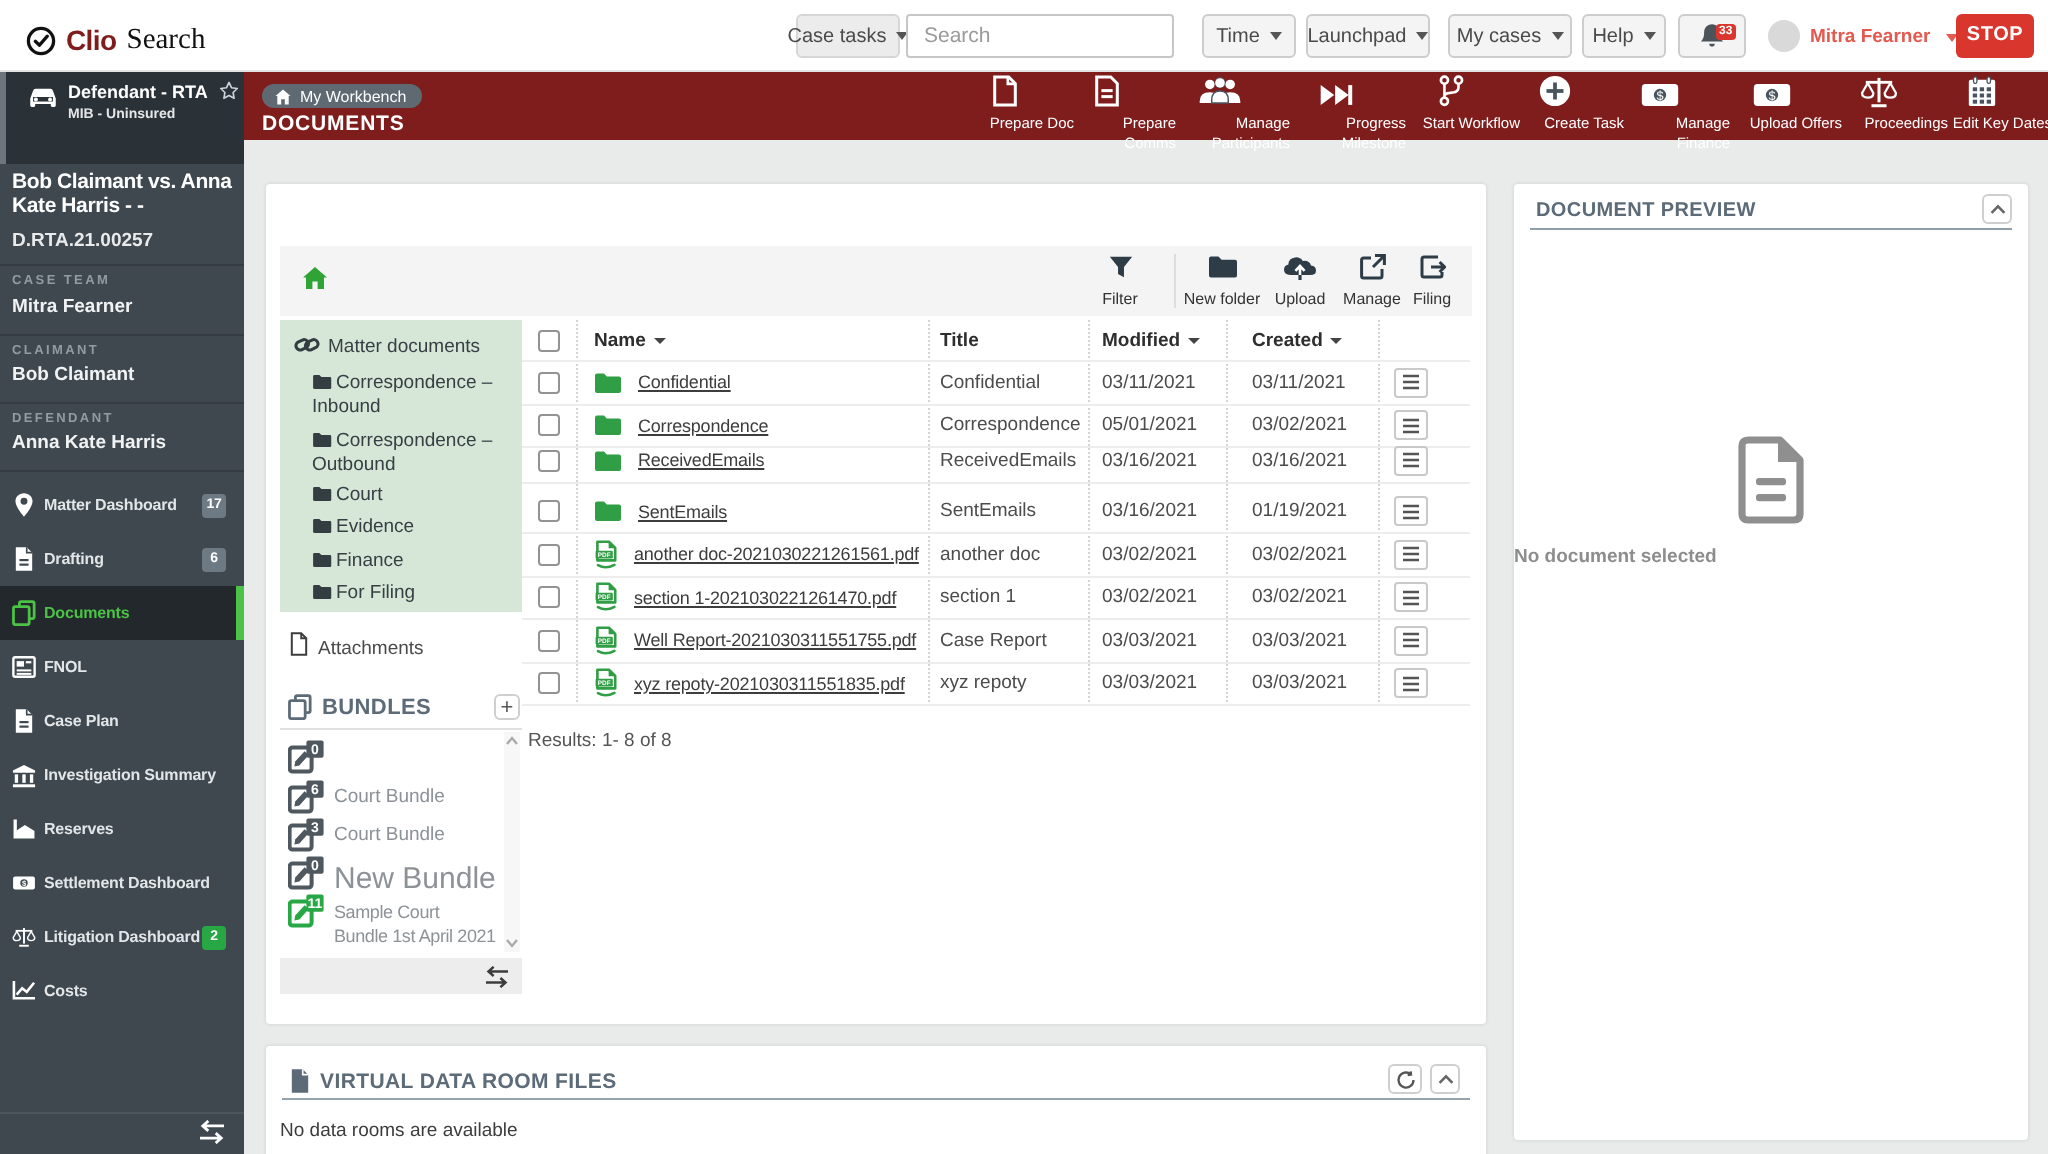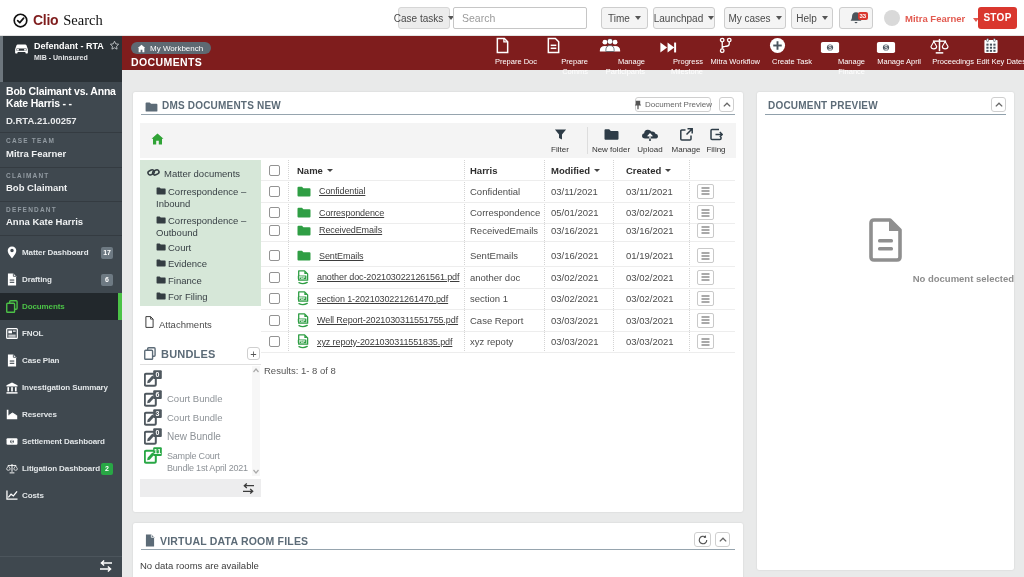--- a/index.html
+++ b/index.html
@@ -150,21 +150,21 @@
   </div>
   <div class="action" style="left:690px;">
     <div class="ic">
         <svg width="15" height="17" viewBox="0 0 16 18">
           <circle cx="4.5" cy="3.2" r="1.9" fill="none" stroke="#fff" stroke-width="1.4"></circle>
           <circle cx="12" cy="3.2" r="1.9" fill="none" stroke="#fff" stroke-width="1.4"></circle>
           <circle cx="4.5" cy="14.5" r="1.9" fill="none" stroke="#fff" stroke-width="1.4"></circle>
           <path d="M4.5 5.2 L4.5 12.5 M12 5.2 L12 7 Q12 9.5 9 9.8 L7.5 10 Q4.5 10.3 4.5 12" fill="none" stroke="#fff" stroke-width="1.4"></path>
         </svg>
       </div>
-    <div class="lb">Mitra Workflow</div>
+    <div class="lb">Start Workflow</div>
   </div>
   <div class="action" style="left:742px;">
     <div class="ic">
         <svg width="17" height="17" viewBox="0 0 18 18">
           <circle cx="9" cy="9" r="8" fill="#fff"></circle>
           <rect x="8" y="4.5" width="2" height="9" fill="#49545e"></rect>
           <rect x="4.5" y="8" width="9" height="2" fill="#49545e"></rect>
         </svg>
       </div>
     <div class="lb">Create Task</div>
@@ -180,21 +180,21 @@
     <div class="lb">Manage<br>Finance</div>
   </div>
   <div class="action" style="left:851px;">
     <div class="ic">
         <svg width="20" height="13" viewBox="0 0 22 14">
           <rect x="1" y="1" width="20" height="12" rx="2" fill="#fff"></rect>
           <circle cx="11" cy="7" r="3.4" fill="#49545e"></circle>
           <text x="11" y="9.6" font-size="7" fill="#fff" text-anchor="middle" font-family="Liberation Sans">$</text>
         </svg>
       </div>
-    <div class="lb">Manage April</div>
+    <div class="lb">Upload Offers</div>
   </div>
   <div class="action" style="left:904px;">
     <div class="ic">
         <svg width="19" height="16" viewBox="0 0 20 17">
           <rect x="9.2" y="1" width="1.6" height="13" fill="#fff"></rect>
           <rect x="3" y="2.6" width="14" height="1.5" fill="#fff"></rect>
           <rect x="6" y="15" width="8" height="1.6" fill="#fff"></rect>
           <path d="M1 9 L4 3.8 L7 9 Q7 11.5 4 11.5 Q1 11.5 1 9 Z" fill="none" stroke="#fff" stroke-width="1.2"></path>
           <path d="M13 9 L16 3.8 L19 9 Q19 11.5 16 11.5 Q13 11.5 13 9 Z" fill="none" stroke="#fff" stroke-width="1.2"></path>
         </svg>
@@ -316,36 +316,20 @@
   <div style="position:absolute; left:0; bottom:0; width:122px; height:21px; border-top:1px solid #4c555c;">
     <svg style="position:absolute; right:9px; top:3px;" width="14" height="12" viewBox="0 0 15 13">
         <path d="M3.5 0.5 L3.5 5 M1 2.8 L3.5 0.3 L6 2.8" fill="none" stroke="#fff" stroke-width="0"></path>
         <path d="M14 3.2 L3 3.2 M5.5 0.5 L2.5 3.2 L5.5 5.9" fill="none" stroke="#fff" stroke-width="1.5"></path>
         <path d="M1 9.8 L12 9.8 M9.5 7.1 L12.5 9.8 L9.5 12.5" fill="none" stroke="#fff" stroke-width="1.5"></path>
       </svg>
   </div>
 </div>
 
 <div class="card" style="left:133px; top:92px; width:610px; height:420px;">
-  <div class="card-h">
-    <svg style="position:absolute;left:4px;top:4px;" width="13" height="10" viewBox="0 0 14 11">
-        <path d="M0.5 1.5 Q0.5 0.5 1.5 0.5 L5 0.5 L6.5 2 L12.5 2 Q13.5 2 13.5 3 L13.5 9.5 Q13.5 10.5 12.5 10.5 L1.5 10.5 Q0.5 10.5 0.5 9.5 Z" fill="#5c6b77"></path>
-      </svg>
-    <div class="cht" style="left:21px; font-size:10px;">DMS DOCUMENTS NEW</div>
-    <div class="sqbtn" style="left:494px; top:-1px; width:76px; font-size:8px; color:#666; white-space:nowrap;">
-      <svg width="8" height="10" viewBox="0 0 9 11" style="margin-right:3px; flex:none;">
-          <path d="M2 0.8 L7 0.8 L7 4.5 L8 6 L5.2 6 L5.2 10 L4.5 10.5 L3.8 10 L3.8 6 L1 6 L2 4.5 Z" fill="#555"></path>
-        </svg>Document Preview
-    </div>
-    <div class="sqbtn" style="left:578px; top:-1px; width:15px;">
-        <svg width="8" height="5" viewBox="0 0 8 5">
-          <path d="M0.8 4.4 L4 1.2 L7.2 4.4" fill="none" stroke="#666" stroke-width="1.3"></path>
-        </svg>
-      </div>
-  </div>
 
   <div style="position:absolute; left:7px; top:31px; width:596px; height:35px; background:#f4f4f4;">
     <svg style="position:absolute;left:11px;top:10px;" width="13" height="12" viewBox="0 0 13 12">
         <path d="M6.5 0.5 L12.5 5.8 L11 5.8 L11 11.5 L7.8 11.5 L7.8 7.8 L5.2 7.8 L5.2 11.5 L2 11.5 L2 5.8 L0.5 5.8 Z" fill="#30a336"></path>
       </svg>
     <div style="position:absolute; left:407px; top:4px; width:26px; text-align:center;">
       <svg width="13" height="13" viewBox="0 0 14 14">
           <path d="M1 1.5 L13 1.5 L8.6 7 L8.6 12.5 L5.4 10.8 L5.4 7 Z" fill="#2e3c47"></path>
         </svg>
       <div style="font-size:8px; color:#333; margin-top:0px;">Filter</div>
@@ -451,21 +435,21 @@
           <rect x="9.2" y="0.3" width="8.6" height="8.6" rx="1" fill="#4f585f"></rect>
           <text x="13.5" y="6.9" font-size="7" font-weight="bold" fill="#fff" text-anchor="middle" font-family="Liberation Sans,sans-serif">3</text>
         </svg></div>
       <div style="position:absolute; left:27px; top:46px; font-size:9.5px; color:#8d9297;">Court Bundle</div>
     <div style="position:absolute; left:4px; top:62px; width:18px; height:17px;"><svg width="18" height="17" viewBox="0 0 18 17">
           <rect x="0.8" y="3.8" width="11" height="12" rx="1.5" fill="none" stroke="#4f585f" stroke-width="2"></rect>
           <path d="M3.6 10.8 L8.3 5.6 L10.4 7.5 L5.7 12.7 L3.2 13.2 Z" fill="#4f585f"></path>
           <rect x="9.2" y="0.3" width="8.6" height="8.6" rx="1" fill="#4f585f"></rect>
           <text x="13.5" y="6.9" font-size="7" font-weight="bold" fill="#fff" text-anchor="middle" font-family="Liberation Sans,sans-serif">0</text>
         </svg></div>
-      <div style="position:absolute; left:27px; top:65px; font-size:10px; color:#8d9297;">New Bundle</div>
+      <div style="position:absolute; left:27px; top:65px; font-size:15px; color:#8d9297;">New Bundle</div>
     <div style="position:absolute; left:4px; top:81px; width:18px; height:17px;"><svg width="18" height="17" viewBox="0 0 18 17">
           <rect x="0.8" y="3.8" width="11" height="12" rx="1.5" fill="none" stroke="#28a745" stroke-width="2"></rect>
           <path d="M3.6 10.8 L8.3 5.6 L10.4 7.5 L5.7 12.7 L3.2 13.2 Z" fill="#28a745"></path>
           <rect x="9.2" y="0.3" width="8.6" height="8.6" rx="1" fill="#28a745"></rect>
           <text x="13.5" y="6.9" font-size="7" font-weight="bold" fill="#fff" text-anchor="middle" font-family="Liberation Sans,sans-serif">11</text>
         </svg></div>
       <div style="position:absolute; left:27px; top:84px; font-size:9px; letter-spacing:-0.2px; color:#8d9297; line-height:12px; white-space:nowrap;">Sample Court<br>Bundle 1st April 2021</div>
   </div>
   <div style="position:absolute; left:119px; top:274px; width:8px; height:110px; background:#f7f7f7;">
     <svg style="position:absolute;left:1px;top:2px;" width="6" height="5" viewBox="0 0 6 5">
@@ -486,21 +470,21 @@
 <div class="dotsep" style="left:27px;"></div>
 <div class="dotsep" style="left:203px;"></div>
 <div class="dotsep" style="left:283px;"></div>
 <div class="dotsep" style="left:352px;"></div>
 <div class="dotsep" style="left:428px;"></div>
 <div class="trow" style="top:0; height:21px;">
   <div class="cell" style="left:8px;">
           <span class="chk"></span>
         </div>
   <div class="cell" style="left:36px; font-weight:bold; color:#2e2e2e; font-size:9.5px;">Name <span style="display:inline-block;width:0;height:0;border-left:3px solid transparent;border-right:3px solid transparent;border-top:3.5px solid #444;margin-left:4px;"></span></div>
-  <div class="cell" style="left:209px; font-weight:bold; color:#2e2e2e; font-size:9.5px;">Harris</div>
+  <div class="cell" style="left:209px; font-weight:bold; color:#2e2e2e; font-size:9.5px;">Title</div>
   <div class="cell" style="left:290px; font-weight:bold; color:#2e2e2e; font-size:9.5px;">Modified <span style="display:inline-block;width:0;height:0;border-left:3px solid transparent;border-right:3px solid transparent;border-top:3.5px solid #444;margin-left:4px;"></span></div>
   <div class="cell" style="left:365px; font-weight:bold; color:#2e2e2e; font-size:9.5px;">Created <span style="display:inline-block;width:0;height:0;border-left:3px solid transparent;border-right:3px solid transparent;border-top:3.5px solid #444;margin-left:4px;"></span></div>
 </div>
 <div class="trow" style="top:21.0px;">
   <div class="cell" style="left:8px;">
           <span class="chk"></span>
         </div>
   <div class="cell" style="left:36px;">
           <svg width="14" height="11" viewBox="0 0 14 11">
             <path d="M0.5 1.8 Q0.5 0.8 1.5 0.8 L5 0.8 L6.4 2.3 L12.5 2.3 Q13.5 2.3 13.5 3.3 L13.5 9.5 Q13.5 10.5 12.5 10.5 L1.5 10.5 Q0.5 10.5 0.5 9.5 Z" fill="#2f9e44"></path>
@@ -693,21 +677,21 @@
           <path d="M0.8 4.4 L4 1.2 L7.2 4.4" fill="none" stroke="#666" stroke-width="1.3"></path>
         </svg>
       </div>
   </div>
   <svg style="position:absolute; left:112px; top:126px;" width="33" height="44" viewBox="0 0 33 44">
       <path d="M5 2 L21 2 L31 12 L31 39 Q31 42 28 42 L5 42 Q2 42 2 39 L2 5 Q2 2 5 2 Z" fill="none" stroke="#8f8f8f" stroke-width="3.6" stroke-linejoin="round"></path>
       <path d="M20 2 L20 13 L31 13 Z" fill="#8f8f8f"></path>
       <rect x="9" y="21" width="15" height="3.6" rx="1.5" fill="#8f8f8f"></rect>
       <rect x="9" y="29" width="15" height="3.6" rx="1.5" fill="#8f8f8f"></rect>
     </svg>
-  <div style="position:absolute; left:0; top:181px; width:257px; text-align:right; font-size:9.5px; font-weight:bold; color:#8d8d8d;">No document selected</div>
+  <div style="position:absolute; left:0; top:181px; width:257px; text-align:left; font-size:9.5px; font-weight:bold; color:#8d8d8d;">No document selected</div>
 </div>
 
 <div class="card" style="left:133px; top:523px; width:610px; height:62px;">
   <div class="card-h" style="top:10px;">
     <svg style="position:absolute;left:4px;top:1px;" width="10" height="13" viewBox="0 0 11 14">
         <path d="M1 0.5 L7 0.5 L10 3.5 L10 13.5 L1 13.5 Z" fill="#5c6b77"></path>
         <path d="M7 0.5 L7 3.5 L10 3.5" fill="none" stroke="#fff" stroke-width="0.9"></path>
       </svg>
     <div class="cht" style="left:19px; font-size:10.5px;">VIRTUAL DATA ROOM FILES</div>
     <div class="sqbtn" style="left:553px; top:-1px; width:17px;">

